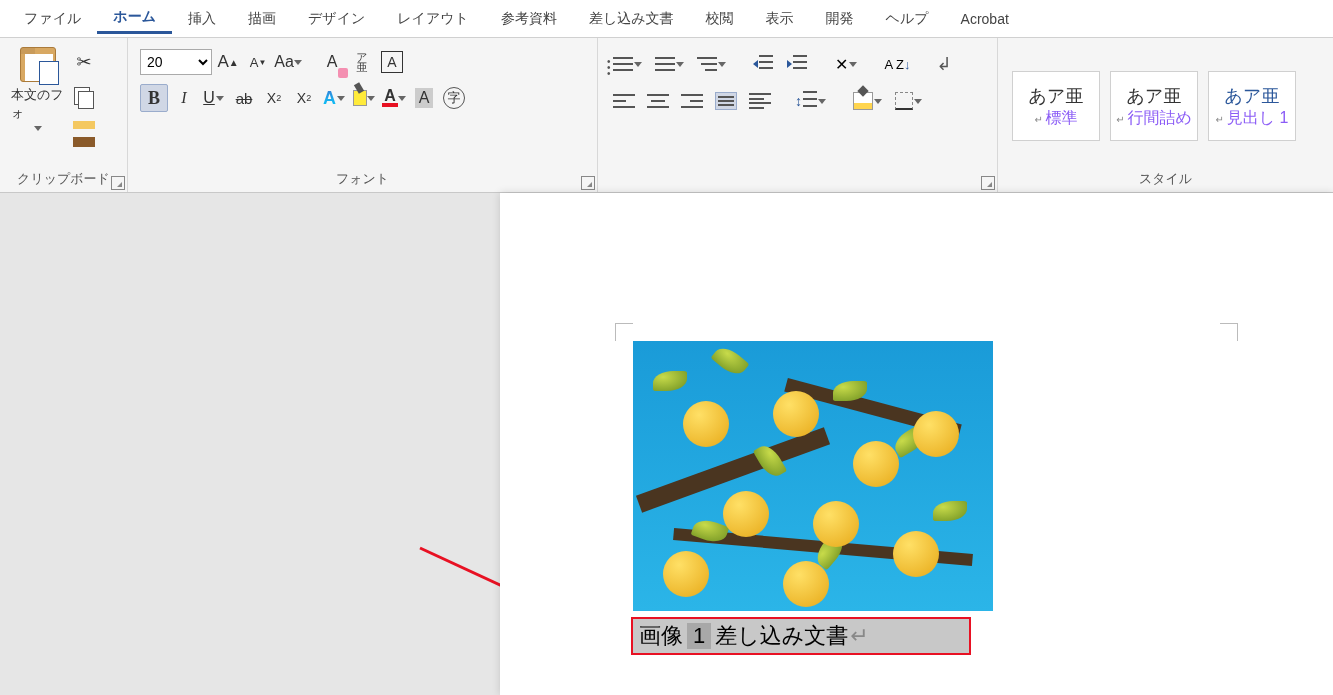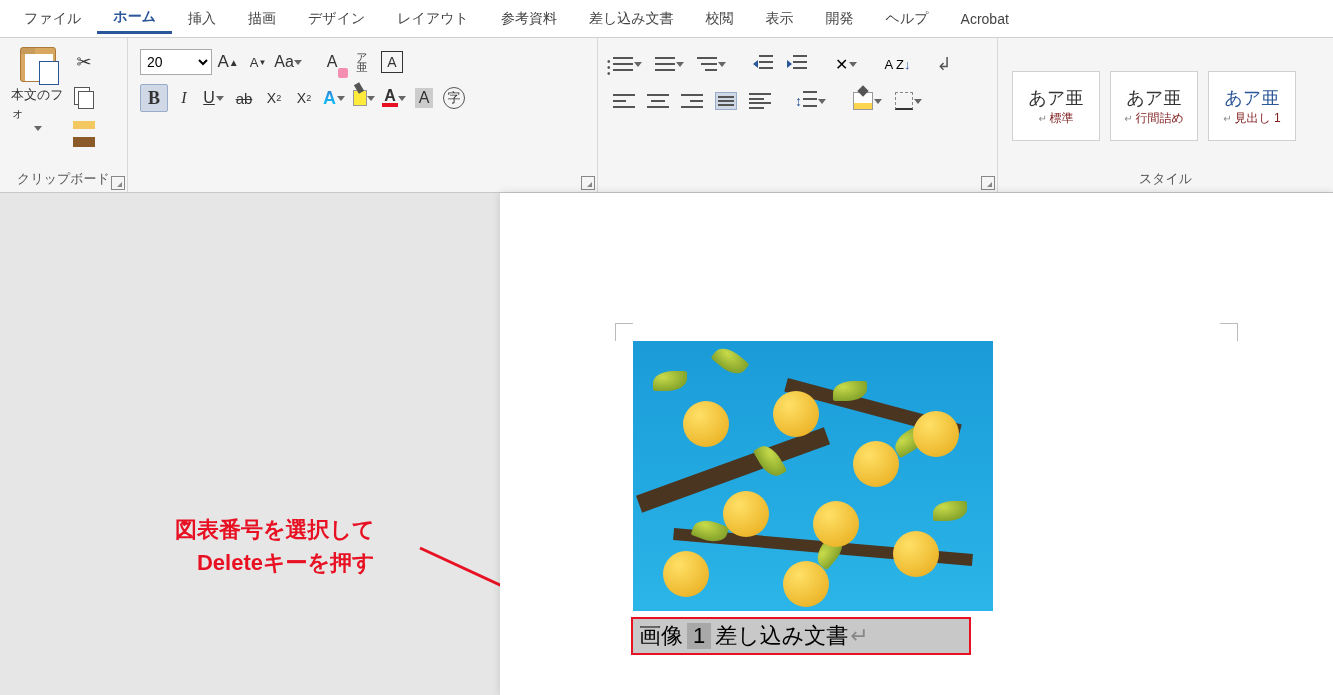--- a/index.html
+++ b/index.html
@@ -80,21 +80,21 @@
 .sort-ic{font-size:13px;line-height:11px;}
 .sort-ic::after{content:"↓";color:#2b579a;}
 .showmarks{font-size:18px;color:#555;}
 .shade-ic{width:20px;height:18px;background:linear-gradient(#fff 60%,#ffd54f 60%);border:1px solid #999;position:relative;}
 .shade-ic::before{content:"";position:absolute;left:5px;top:-6px;width:8px;height:8px;background:#555;transform:rotate(45deg);}
 .border-ic{width:18px;height:18px;border:1px dashed #888;border-bottom:2px solid #333;}
 
 
 .style-card { width:88px; height:70px; background:#fff; border:1px solid #d0d0d0; display:flex; flex-direction:column; align-items:center; justify-content:center; cursor:pointer; }
 .style-prev { font-size:18px; color:#333; font-family: 'Yu Mincho','MS Mincho',serif; }
-.style-name { font-size:12px; color:#7f1d1d; }
+.style-name { font-size:16px; color:#8b5cf6; }
 .style-name::before{content:"↵ ";font-size:10px;color:#888;}
 
 
 .doc-area { position: relative; width: 100%; height: calc(695px - 193px); background: #e6e6e6; }
 .page { position: absolute; left: 500px; top: 0; width: 833px; height: 100%; background: #fff; box-shadow: 0 0 8px rgba(0,0,0,.15); }
 .margin-mark { position:absolute; width:18px; height:18px; }
 .margin-mark.tl { left:115px; top:130px; border-left:1px solid #bbb; border-top:1px solid #bbb; }
 .margin-mark.tr { right:95px; top:130px; border-right:1px solid #bbb; border-top:1px solid #bbb; }
 
 .img-placeholder { position:absolute; left:133px; top:148px; width:360px; height:270px; background: linear-gradient( to bottom, #1a9bd8 0%, #2bb5e8 100% ); overflow:hidden; }
@@ -214,20 +214,21 @@
             <span class="dd"></span>
           </div>
         <div class="btn sq">
             <span style="background:#ccc;padding:1px 4px">A</span>
           </div>
         <div class="btn sq">
             <div class="circled">字</div>
           </div>
       </div>
     </div>
+    <div class="group-label">フォント</div>
     <div class="dlaunch"></div>
   </div>
 
   <div class="group" style="width:400px">
     <div class="group-body col" style="align-items:flex-start;gap:10px;padding:6px 4px">
       <div class="row" style="gap:6px">
         <div class="btn">
             <div class="list-ic b">
               <span></span>
               <span></span>
@@ -343,24 +344,20 @@
         <div class="style-prev" style="color:#2b579a">あア亜</div>
         <div class="style-name">見出し 1</div>
       </div>
     </div>
     <div class="group-label">スタイル</div>
   </div>
 </div>
 
 <div class="doc-area">
 
-  <div class="annotation">
-    <span>図表番号を選択して</span><br>
-    <span>Deleteキーを押す</span>
-  </div>
   <svg class="arrow-svg" width="220" height="110">
     <defs>
         <marker id="ah" markerWidth="12" markerHeight="10" refX="10" refY="5" orient="auto">
           <path d="M0,0 L12,5 L0,10 z" fill="#e81123"></path>
         </marker>
       </defs>
     <line x1="5" y1="5" x2="200" y2="95" stroke="#e81123" stroke-width="3" marker-end="url(#ah)"></line>
   </svg>
 
   <div class="page">

